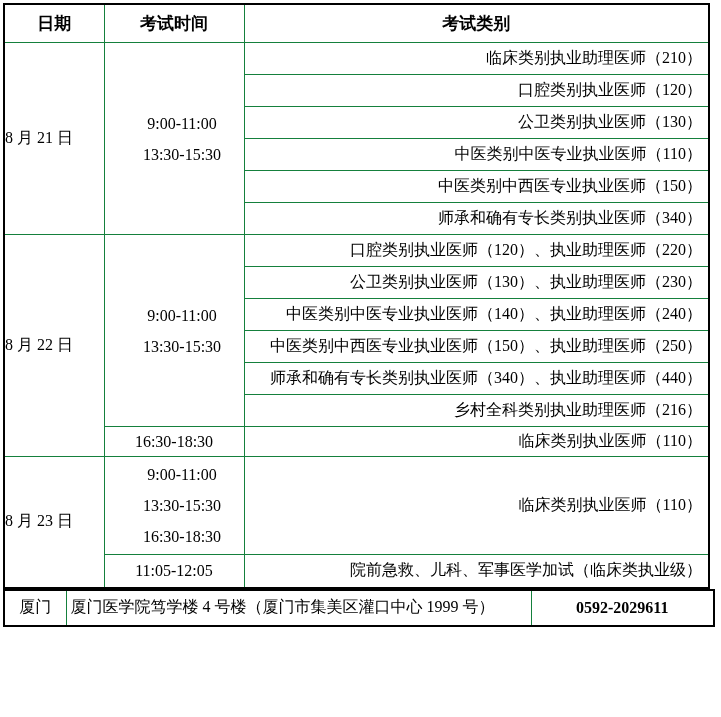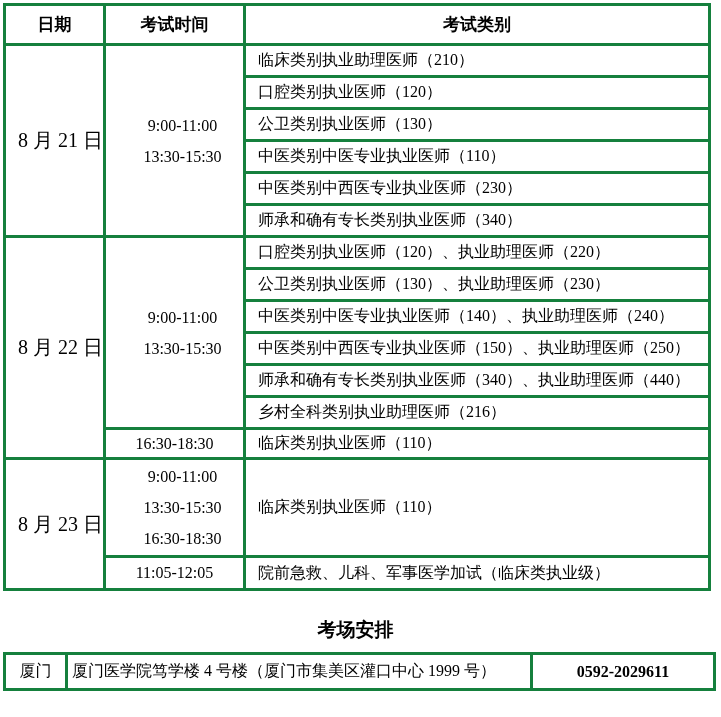--- a/index.html
+++ b/index.html
@@ -3,29 +3,29 @@
 <meta charset="utf-8">
 <style>
   html,body{margin:0;padding:0;background:#fff;}
   body{
     width:721px;height:717px;overflow:hidden;
     font-family:"Liberation Serif","DejaVu Serif",serif;
     color:#000;
   }
   .wrap{padding:3px 8px 0 3px;}
   table{border-collapse:collapse;table-layout:fixed;border:2px solid #000;}
-  td,th{border:3px solid #15803d;overflow:hidden;}
+  td,th{border:1px solid #15803d;overflow:hidden;}
   .main-table{width:705px;}
   .main-table th{font-weight:bold;font-size:17px;text-align:center;height:37px;padding:0;}
   .col-date{width:100px;}
   .col-time{width:140px;}
   .col-cat{width:465px;}
-  .cell-date{text-align:right;font-size:20px;vertical-align:middle;padding:0;}
+  .cell-date{text-align:left;font-size:16px;vertical-align:middle;padding:0;}
   .cell-time{text-align:center;font-size:16px;vertical-align:middle;padding:0;}
-  .cell-cat{text-align:left;font-size:16px;vertical-align:middle;padding:0 6px 0 12px;margin-top:47px;}
+  .cell-cat{text-align:right;font-size:16px;vertical-align:middle;padding:0 6px 0 12px;margin-top:47px;}
   .r32{height:32px;}
   .r30{height:30px;}
   .r98{height:98px;}
   .r33{height:33px;padding-left:8px;}
   .tl{line-height:31px;margin-left:16px;}
   .section-title{
     width:705px;text-align:center;font-weight:bold;font-size:19px;
     margin:27px 0 11px 0;line-height:23px;
   }
   .venue-table{width:710px;}
@@ -67,21 +67,21 @@
     <tr class="r32">
       <td class="cell-cat">口腔类别执业医师（120）</td>
     </tr>
     <tr class="r32">
       <td class="cell-cat">公卫类别执业医师（130）</td>
     </tr>
     <tr class="r32">
       <td class="cell-cat">中医类别中医专业执业医师（110）</td>
     </tr>
     <tr class="r32">
-      <td class="cell-cat">中医类别中西医专业执业医师（230）</td>
+      <td class="cell-cat">中医类别中西医专业执业医师（150）</td>
     </tr>
     <tr class="r32">
       <td class="cell-cat">师承和确有专长类别执业医师（340）</td>
     </tr>
 
     <tr class="r32">
       <td class="cell-date" rowspan="7">8 月 22 日</td>
       <td class="cell-time" rowspan="6">
         <div class="tl">9:00-11:00</div>
         <div class="tl">13:30-15:30</div>
@@ -117,21 +117,20 @@
       </td>
       <td class="cell-cat">临床类别执业医师（110）</td>
     </tr>
     <tr class="r33">
       <td class="cell-time">11:05-12:05</td>
       <td class="cell-cat">院前急救、儿科、军事医学加试（临床类执业级）</td>
     </tr>
   </tbody>
     </table>
 
-  <div class="section-title">考场安排</div>
 
   <table class="venue-table">
     <colgroup>
         <col class="v-site">
         <col class="v-venue">
         <col class="v-contact">
       </colgroup>
     <tbody>
     <tr class="venue-row">
       <td class="cell-site">厦门</td>

